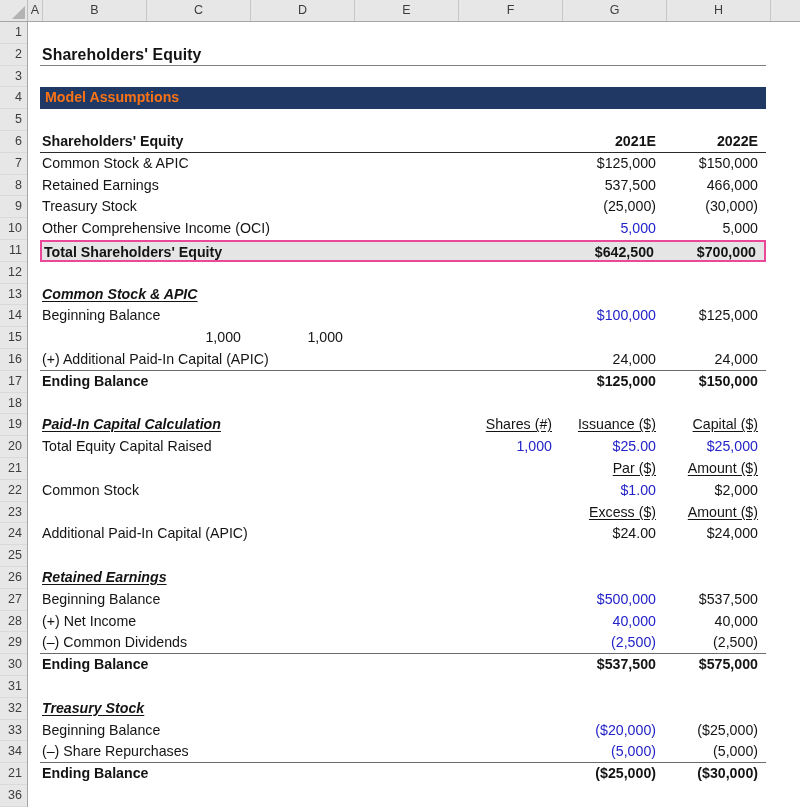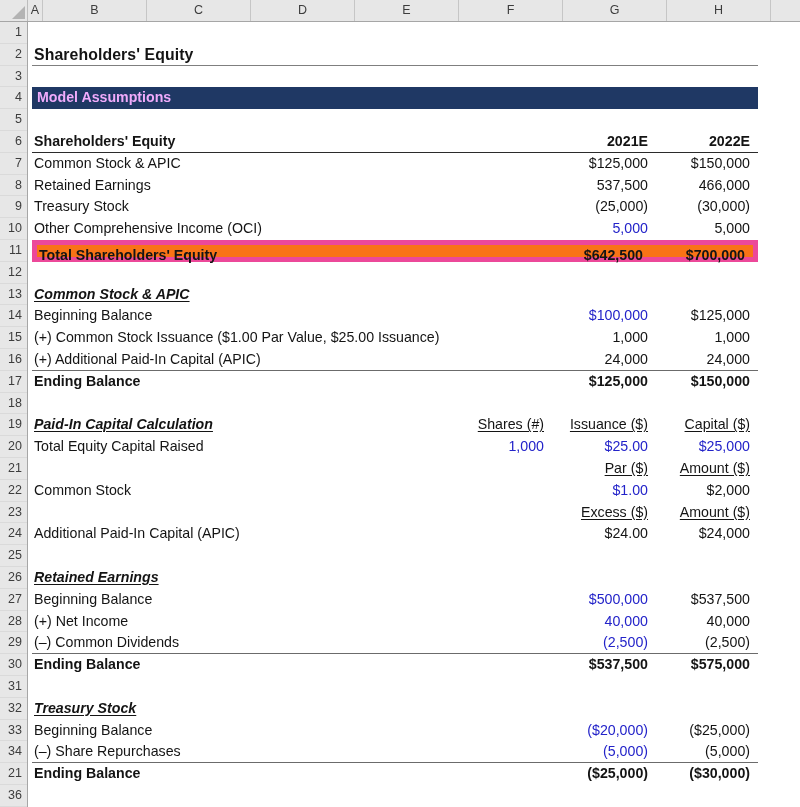--- a/index.html
+++ b/index.html
@@ -15,34 +15,34 @@
   .col-h{flex:0 0 104px;text-align:center;font-size:12.5px;line-height:21px;color:#3d3d3d;
          border-right:1px solid #C6C6C6}
   .col-a{flex:0 0 15px}
   .hdr-fill{flex:1}
   
   .main{display:flex;height:785px}
   #row-nums{width:28px;flex:0 0 auto;background:#E7E7E7;border-right:1px solid #A6A6A6}
   .row-num{height:21.8px;line-height:21.5px;text-align:right;padding-right:5px;
            font-size:12.5px;color:#3d3d3d;border-bottom:1px solid #DADADA}
   #rows{flex:1}
-  .body-row{height:21.8px;padding-left:4px}
+  .body-row{height:21.8px;padding-left:12px}
   .row-inner{width:726px;height:100%;display:flex;font-size:14.2px;line-height:21.4px;color:#141414}
   .lbl{flex:1;padding-left:2px;white-space:nowrap;overflow:visible}
   .cell{flex:0 0 104px;text-align:right;padding-right:7px;white-space:nowrap}
   .chh{flex:0 0 103px;padding-right:8px}
   .blue{color:var(--blue)}
   .hd{text-decoration:underline;text-underline-offset:2px}
   .title .lbl{font-weight:bold;font-size:15.8px;letter-spacing:.1px}
   .title{border-bottom:1px solid #7f7f7f}
   .banner{background:var(--navy)}
-  .banner .lbl{color:#f0abfc;font-weight:bold;padding-left:5px}
+  .banner .lbl{color:#f97316;font-weight:bold;padding-left:5px}
   .colhead{border-bottom:1px solid #2b2b2b}
   .colhead .lbl,.colhead .cell{font-weight:bold}
-  .total{background:#f97316;border:5px solid #ec4899}
+  .total{background:#e5e5e5;border:2px solid #ec4899}
   .total .lbl,.total .cell{font-weight:bold}
   .section .lbl{font-weight:bold;font-style:italic;text-decoration:underline;text-underline-offset:2px}
   .ending .lbl,.ending .cell{font-weight:bold}
   .bb{border-bottom:1px solid #6b6b6b}
 </style>
 </head>
 <body>
 
 <div id="app" style="--blue: #2323C9; --navy: #1F3864;">
   <div class="hdr-row">
@@ -187,21 +187,20 @@
         <div class="body-row">
           <div class="row-inner item">
             <div class="lbl">Beginning Balance</div>
             <div class="cell"></div>
             <div class="cell blue ">$100,000</div>
             <div class="cell chh ">$125,000</div>
           </div>
         </div>
         <div class="body-row">
           <div class="row-inner item">
-            <div class="lbl">(+) Common Stock Issuance ($1.00 Par Value, $25.00 Issuance)</div>
             <div class="cell"></div>
             <div class="cell ">1,000</div>
             <div class="cell chh ">1,000</div>
           </div>
         </div>
         <div class="body-row">
           <div class="row-inner item bb">
             <div class="lbl">(+) Additional Paid-In Capital (APIC)</div>
             <div class="cell"></div>
             <div class="cell ">24,000</div>

